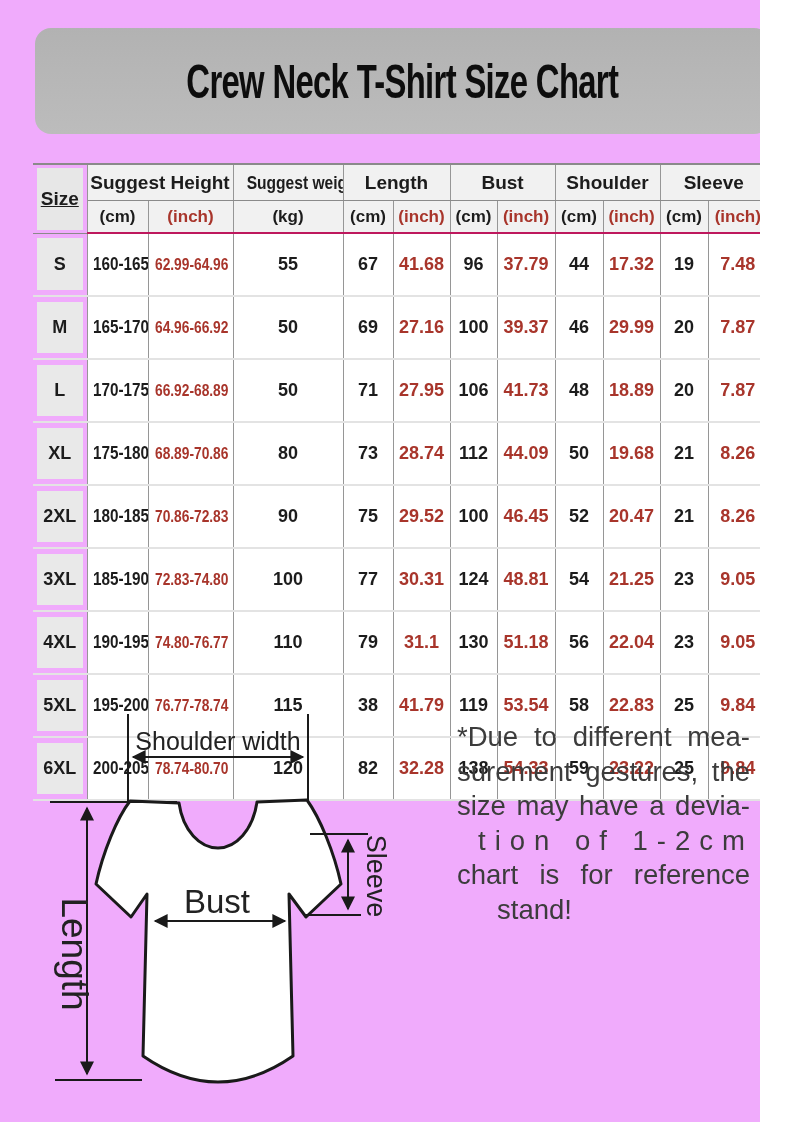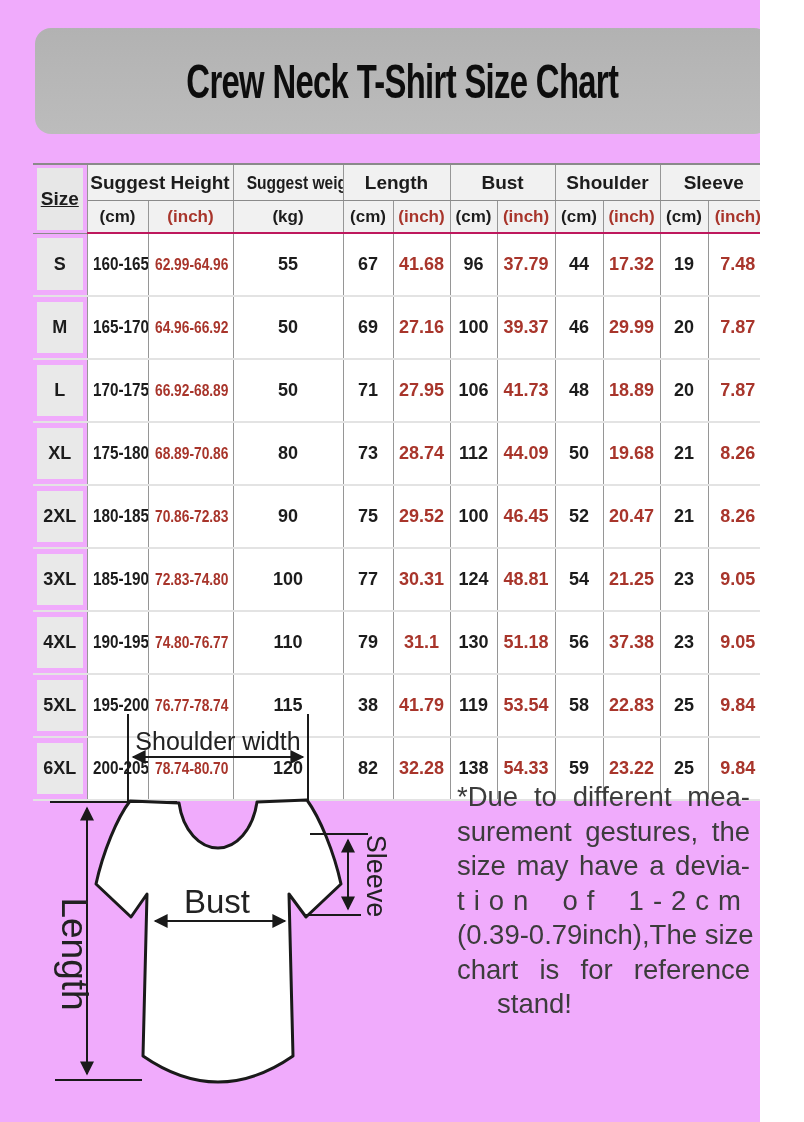--- a/index.html
+++ b/index.html
@@ -29,24 +29,24 @@
   #size-table tbody td.size-cell{padding:5px 4px;background-clip:content-box;background-color:#e9e9e9;}
   .red{color:var(--accent-red,#a8352b);}
   .squeeze{display:inline-block;transform:scaleX(0.85);transform-origin:center;}
   .squeeze-sm{display:inline-block;transform:scaleX(0.86);transform-origin:center;font-size:16px;}
   .cond{display:inline-block;transform:scaleX(0.82);transform-origin:center;}
 
   
   #diagram{position:absolute;left:0;top:700px;}
 
   
-  #note{position:absolute;left:457px;top:780px;width:293px;color:#3c3c3c;
+  #note{position:absolute;left:457px;top:720px;width:293px;color:#3c3c3c;
         font-size:27.5px;line-height:34.5px;}
   .note-line{text-align:justify;text-align-last:justify;white-space:nowrap;}
-  .note-line:nth-child(4){letter-spacing:9px;}
+  .note-line:nth-child(4){letter-spacing:9px;margin-left:21px;}
   .note-line:nth-child(7){letter-spacing:2.5px;}
   .note-line:last-child{text-align-last:left;letter-spacing:0;margin-left:40px;}
 </style>
 </head>
 <body>
 
 <div id="page">
 
   <div id="banner">
     <div class="title">Crew Neck T-Shirt Size Chart</div>
@@ -179,21 +179,21 @@
         <tr>
       <td class="size-cell">4XL</td>
       <td><span class="squeeze">190-195</span></td>
       <td class="red"><span class="squeeze-sm">74.80-76.77</span></td>
       <td>110</td>
       <td>79</td>
       <td class="red">31.1</td>
       <td>130</td>
       <td class="red">51.18</td>
       <td>56</td>
-      <td class="red">37.38</td>
+      <td class="red">22.04</td>
       <td>23</td>
       <td class="red">9.05</td>
     </tr>
         <tr>
       <td class="size-cell">5XL</td>
       <td><span class="squeeze">195-200</span></td>
       <td class="red"><span class="squeeze-sm">76.77-78.74</span></td>
       <td>115</td>
       <td>38</td>
       <td class="red">41.79</td>
@@ -254,18 +254,17 @@
     <line x1="304" y1="215" x2="361" y2="215" stroke="#1a1a1a" stroke-width="2"></line>
     <line x1="348" y1="140" x2="348" y2="209" stroke="#1a1a1a" stroke-width="2" marker-start="url(#ah)" marker-end="url(#ah)"></line>
     <text x="367" y="176" text-anchor="middle" font-size="27" fill="#222" transform="rotate(90 367 176)">Sleeve</text>
   </svg>
 
   <div id="note">
     <div class="note-line">*Due to different mea-</div>
     <div class="note-line">surement gestures, the</div>
     <div class="note-line">size may have a devia-</div>
     <div class="note-line">tion of 1-2cm</div>
-    <div class="note-line">(0.39-0.79inch),The size</div>
     <div class="note-line">chart is for reference</div>
     <div class="note-line">stand!</div>
   </div>
 
 </div>
 
 </body></html>

